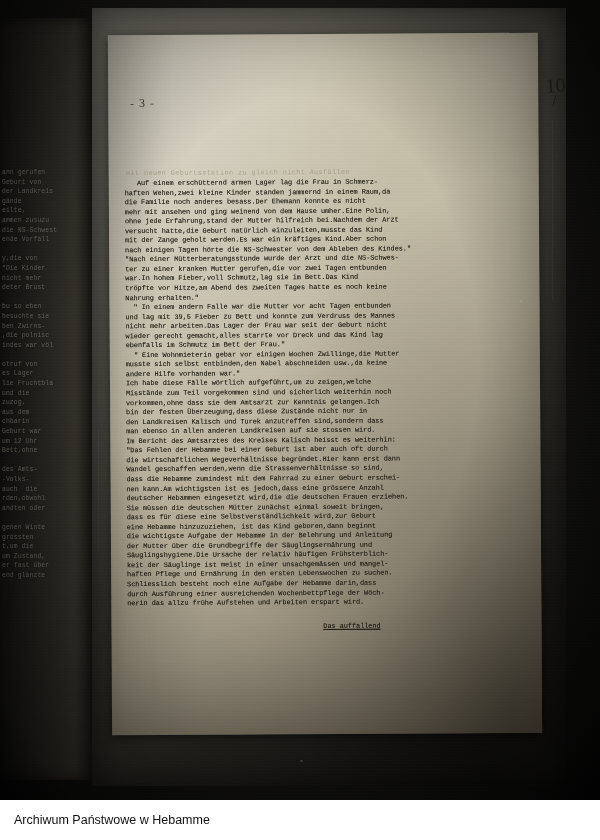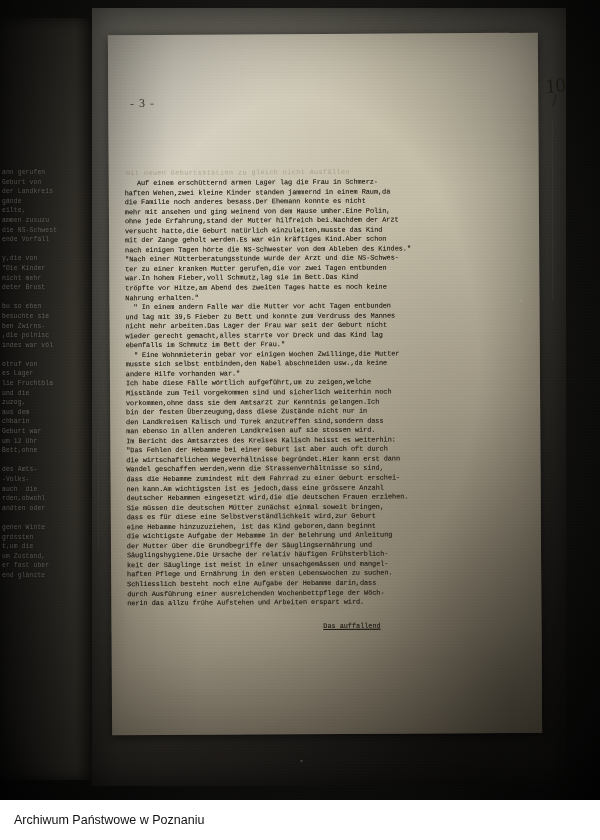--- a/index.html
+++ b/index.html
@@ -315,15 +315,15 @@
     <div class="speck" style="left:520px;top:300px;width:2px;height:2px;opacity:.35;"></div>
     <div class="speck" style="left:300px;top:760px;width:3px;height:2px;opacity:.3;"></div>
     <div class="scratch" style="left:552px;top:120px;width:1px;height:180px;opacity:.18;"></div>
     <div class="scratch" style="left:98px;top:430px;width:1px;height:120px;opacity:.12;"></div>
 
     <div class="grain"></div>
     <div class="vignette"></div>
   </div>
 
   <div class="caption-bar">
-    <span>Archiwum Państwowe w Poznaniu</span>
+    <span>Archiwum Państwowe w Hebamme</span>
   </div>
 </div>
 
 </body></html>

